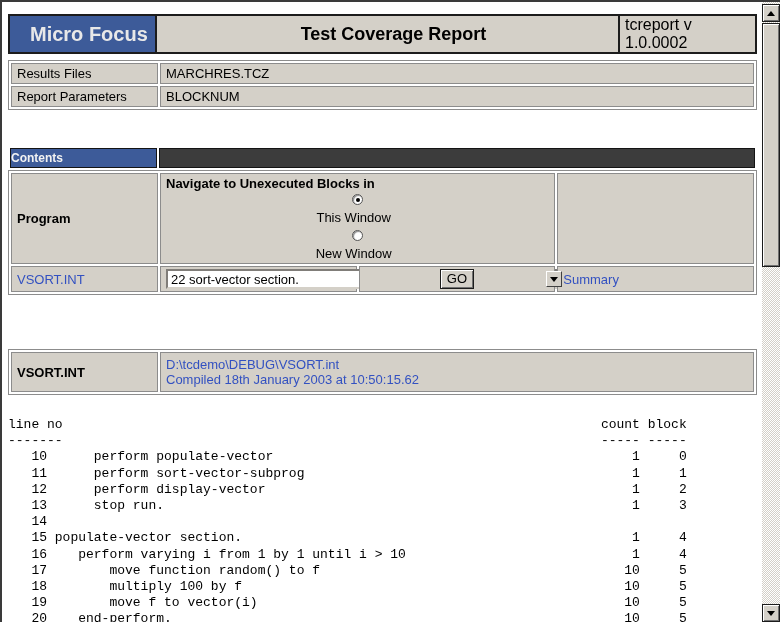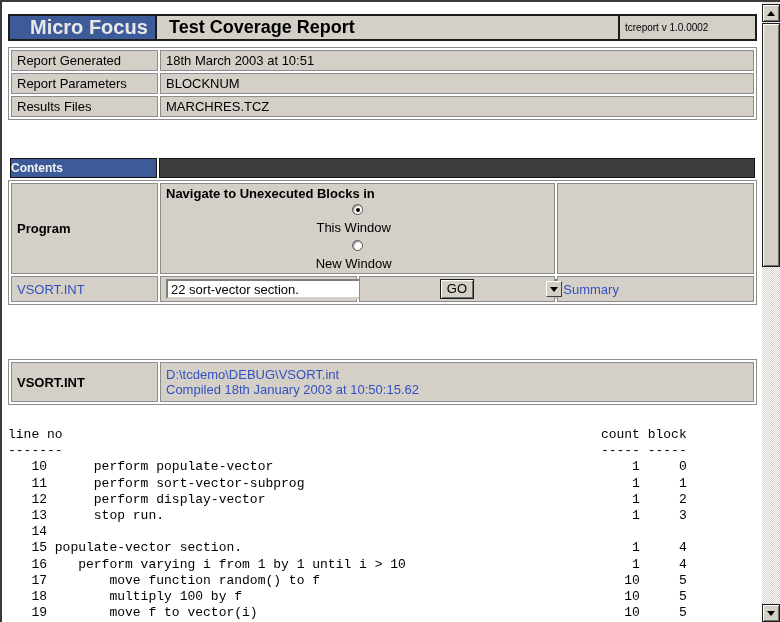--- a/index.html
+++ b/index.html
@@ -10,22 +10,22 @@
   .content { position:absolute; left:0; top:0; right:18px; bottom:0; padding:12px 0 0 6px; overflow:hidden; }
 
   table { border-collapse:separate; table-layout:fixed; width:749px; }
 
   
   table.hdr { border-spacing:0; border:1px solid #1c1c1c; }
   table.hdr td { border:1px solid #1c1c1c; height:16px; vertical-align:middle; }
   td.hdr-brand { width:147px; background:#3d5b99; color:#e8e8e8; font-weight:bold;
     font-size:20px; padding-left:20px; }
   td.hdr-title { width:463px; background:#d4d0c8; color:#000; font-weight:bold;
-    font-size:18px; padding-left:12px; }
-  td.hdr-ver { background:#d4d0c8; font-size:10px; padding-left:5px; vertical-align:middle; }
+    font-size:18px; padding-left:12px;text-align:center; }
+  td.hdr-ver { background:#d4d0c8; font-size:16px; padding-left:5px; vertical-align:middle; }
 
   
   table.graytab { border-spacing:2px; border:1px solid #8c8c8c; margin-top:6px; }
   table.graytab td { background:#d4d0c8; border:1px solid #8c8c8c; padding:2px 5px; height:20px; vertical-align:middle; }
   table.graytab td.col1 { width:147px; }
   .bold { font-weight:bold; }
 
   
   table.cbar { border-spacing:2px; margin-top:36px; }
   table.cbar td { border:1px solid #141414; height:20px; vertical-align:middle; }
@@ -88,31 +88,27 @@
           <tr>
         <td class="hdr-brand">Micro Focus</td>
         <td class="hdr-title">Test Coverage Report</td>
         <td class="hdr-ver">tcreport   v 1.0.0002</td>
       </tr>
     </tbody>
       </table>
 
     <table class="graytab">
       <tbody>
-          <tr>
-        <td class="col1">Report Generated</td>
-        <td>18th March 2003 at 10:51</td>
+      <tr>
+        <td class="col1">Results Files</td>
+        <td>MARCHRES.TCZ</td>
       </tr>
       <tr>
         <td class="col1">Report Parameters</td>
         <td>BLOCKNUM</td>
-      </tr>
-      <tr>
-        <td class="col1">Results Files</td>
-        <td>MARCHRES.TCZ</td>
       </tr>
     </tbody>
       </table>
 
     <table class="cbar">
       <tbody>
           <tr>
         <td class="c-blue">Contents</td>
         <td class="c-dark"></td>
       </tr>

